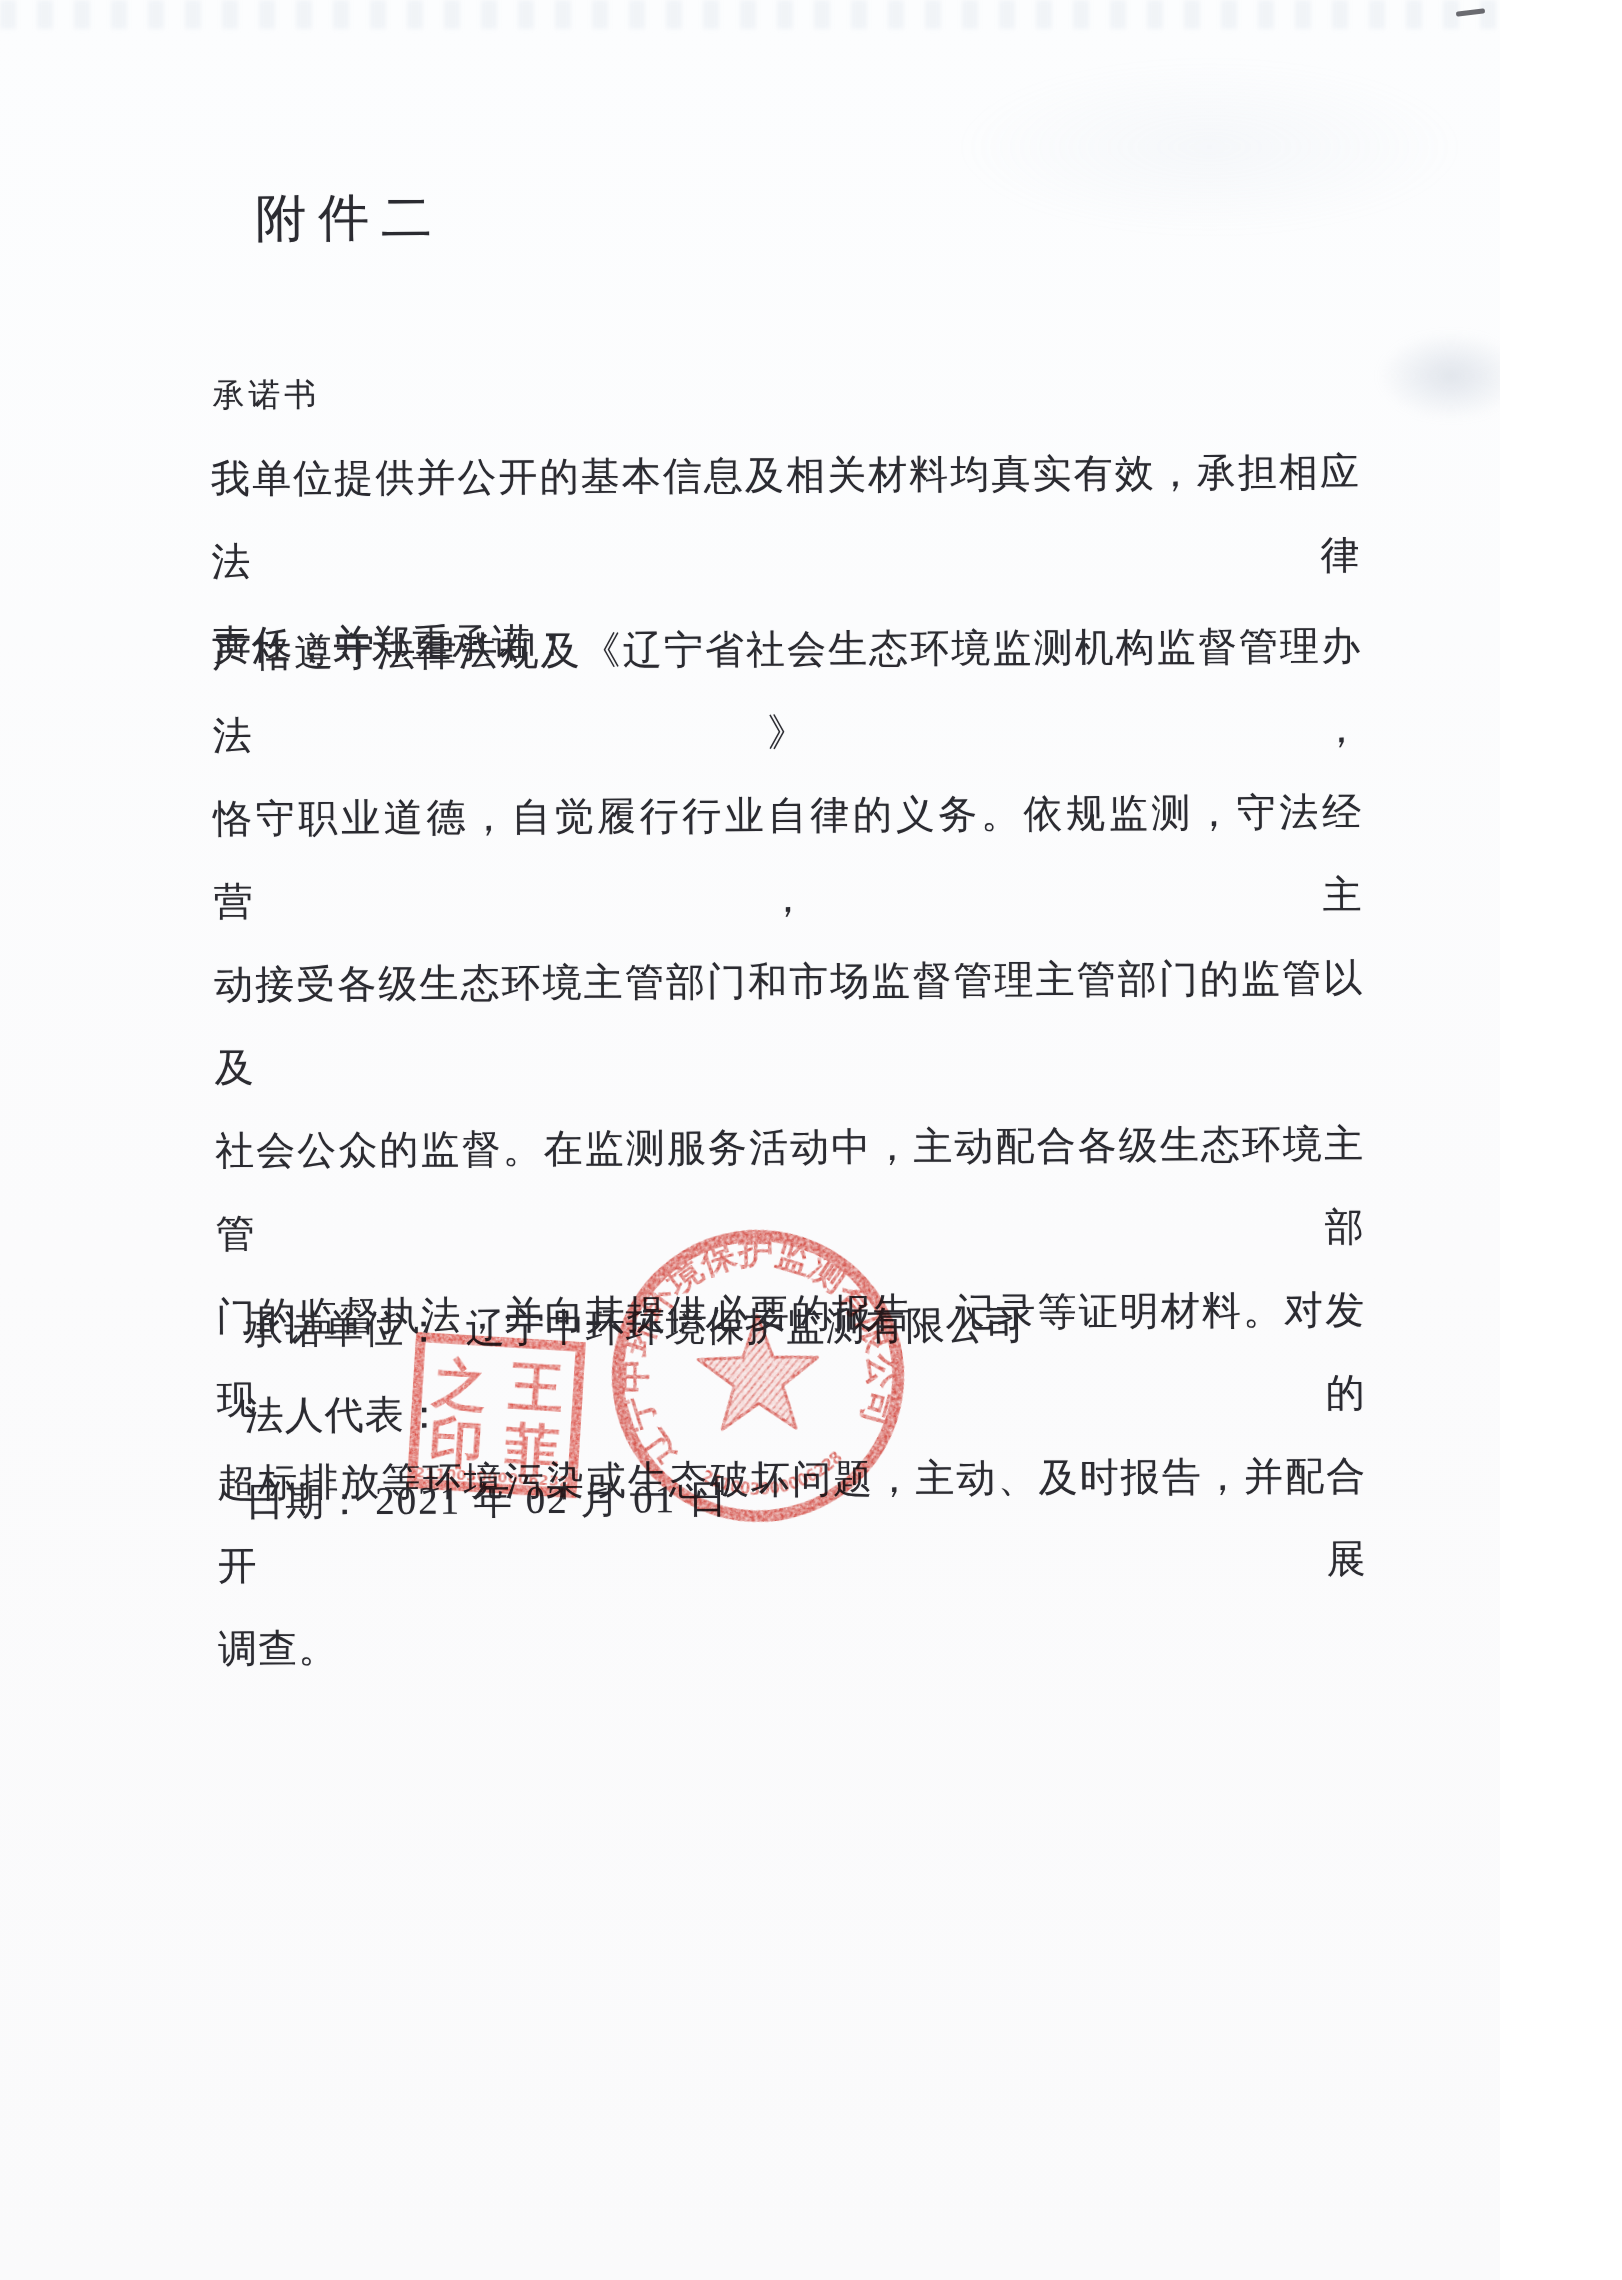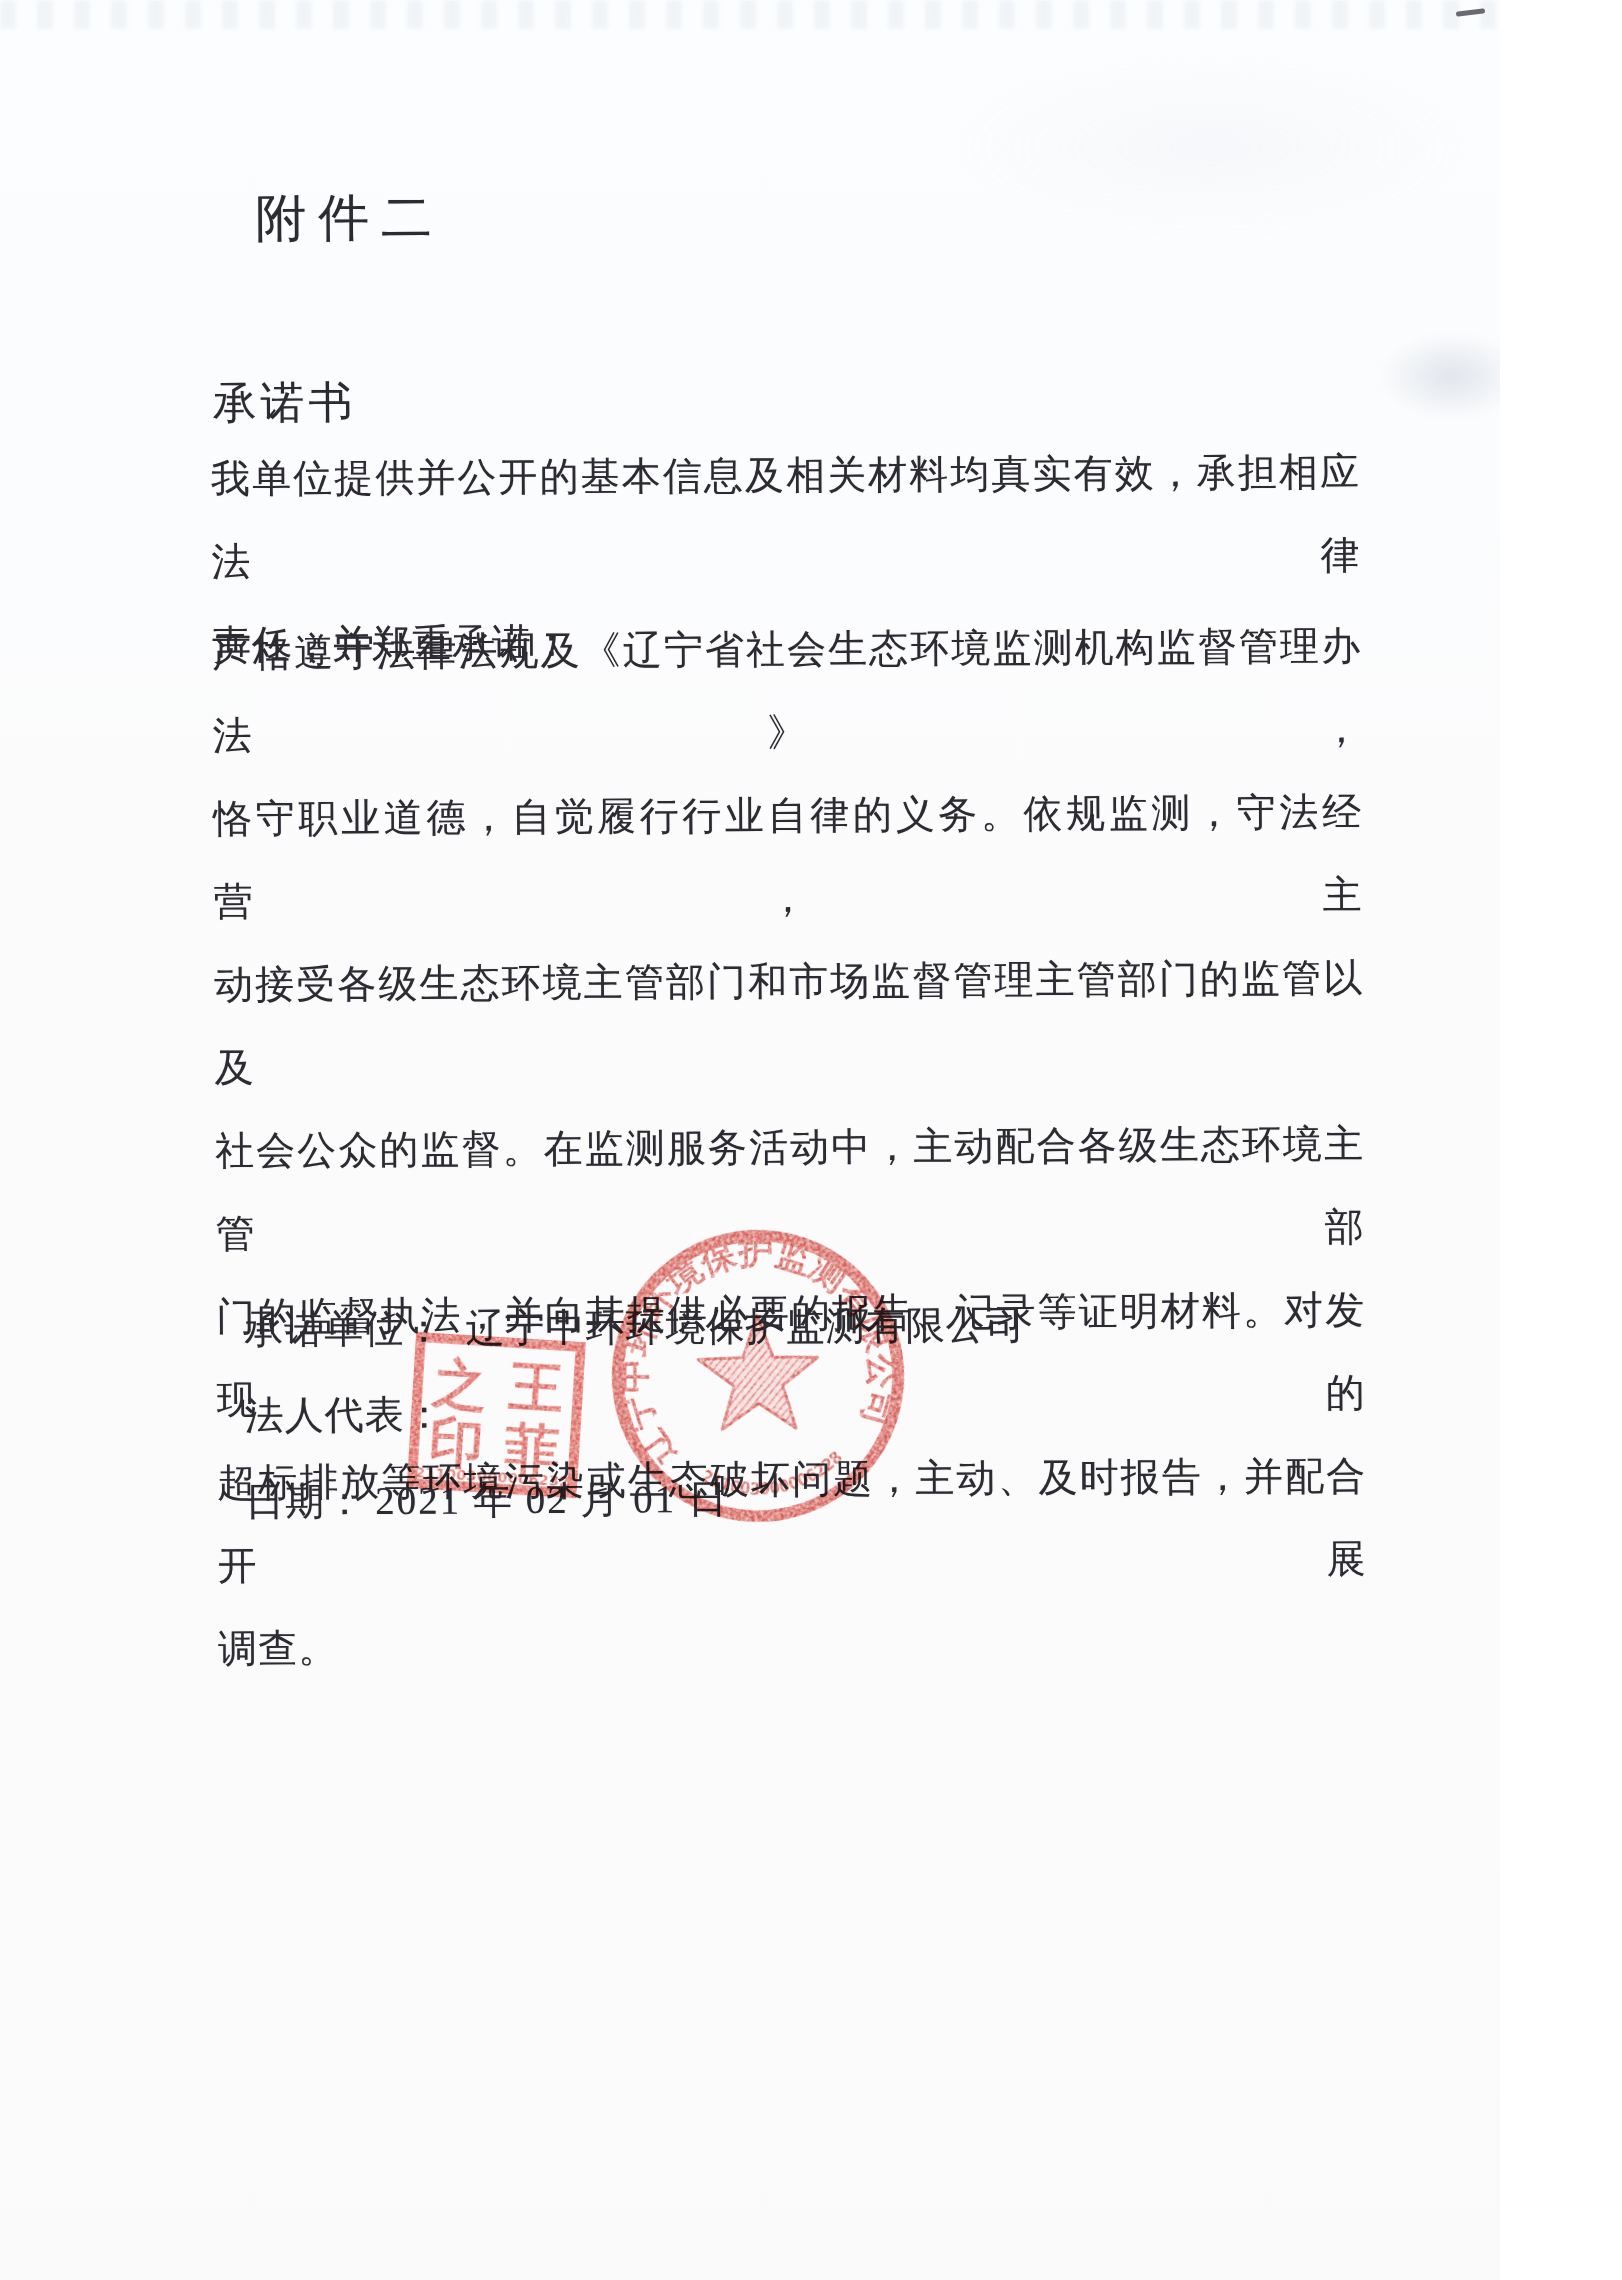--- a/index.html
+++ b/index.html
@@ -35,21 +35,21 @@
     position:absolute;left:0;top:0;width:100%;height:100%;
     transform:rotate(-0.35deg);transform-origin:215px 312px;
     text-shadow:0 0 1px rgba(40,40,48,0.35);
   }
   .attachment-label{
     position:absolute;left:256px;top:185px;
     font-size:51px;letter-spacing:11.7px;
   }
   .doc-title{
     position:absolute;left:212px;top:374px;
-    font-size:44px;letter-spacing:3.9px;
+    font-size:32px;letter-spacing:3.9px;
   }
   .para{position:absolute;left:210px;width:1149px;font-size:39px;}
   .para1{top:437px;line-height:83px;}
   .para2{top:611px;line-height:83px;}
   .line{letter-spacing:1px;}
   .line.fill{
     text-align:justify;text-align-last:justify;
     -moz-text-align-last:justify;
   }
   .sig-line{position:absolute;left:238px;font-size:39px;letter-spacing:1px;white-space:nowrap;}

